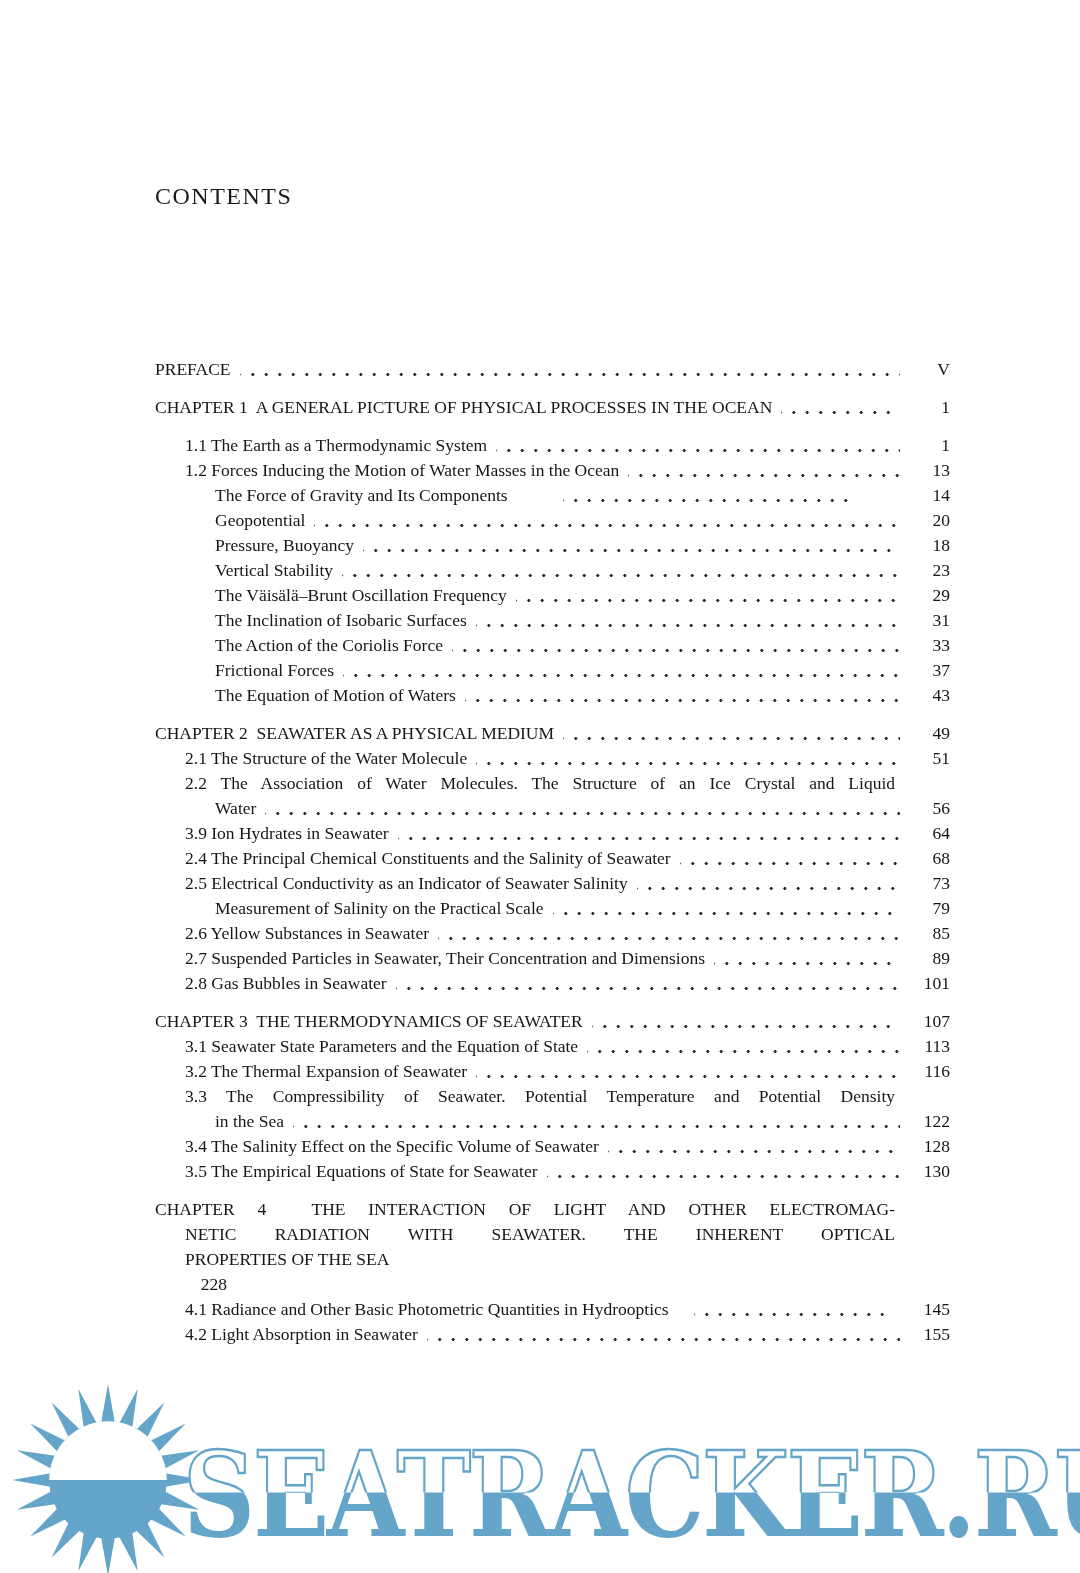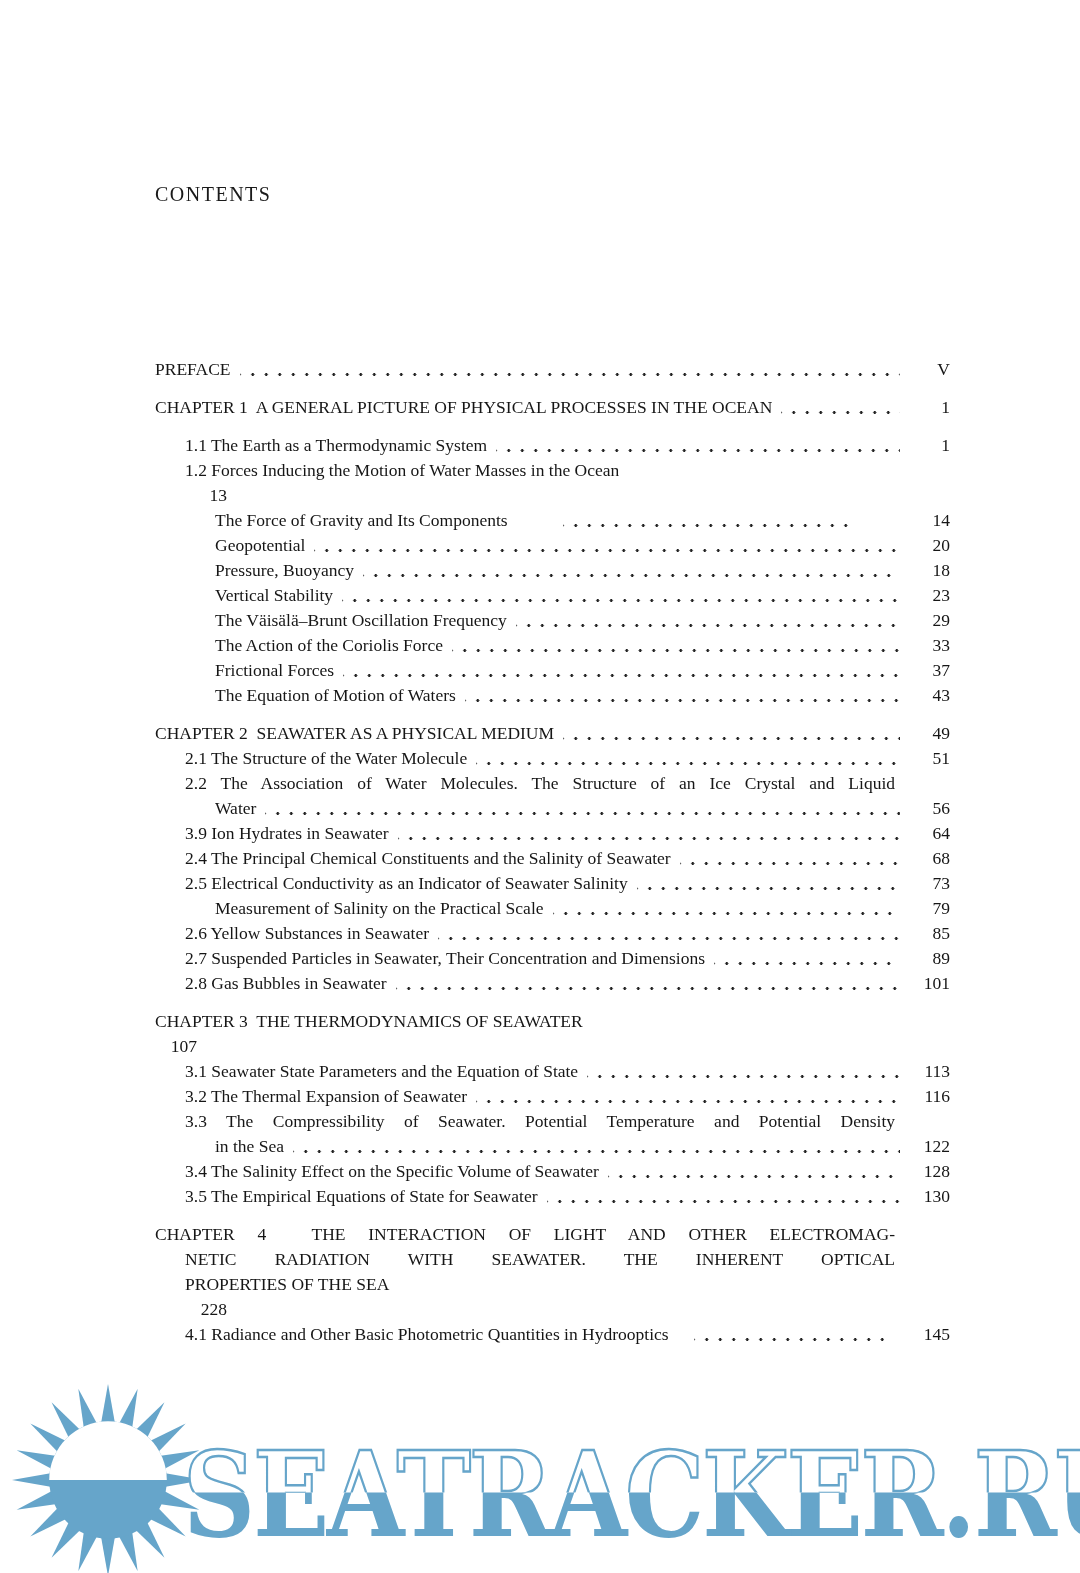--- a/index.html
+++ b/index.html
@@ -5,21 +5,21 @@
   html,body{margin:0;padding:0;}
   body{
     width:1080px;height:1573px;overflow:hidden;background:#ffffff;
     font-family:"Liberation Serif","DejaVu Serif",serif;color:#161616;
     position:relative;
   }
   .page{position:relative;width:1080px;height:1573px;background:#fff;}
 
   .page-title{
     position:absolute;left:155px;top:183px;margin:0;
-    font-size:20px;font-weight:400;letter-spacing:1.5px;color:#1a1a1a;
+    font-size:24px;font-weight:400;letter-spacing:1.5px;color:#1a1a1a;
   }
 
   .toc{position:absolute;left:155px;top:357px;width:795px;}
   .row{
     display:flex;align-items:baseline;
     line-height:25px;font-size:17.5px;white-space:nowrap;
   }
   .row.gap{margin-top:13px;}
   .row .txt{flex:0 0 auto;}
   .row .leader{
@@ -72,21 +72,21 @@
       <div class="row gap" style="padding-left: 0px;">
       <span class="txt">CHAPTER 1&nbsp; A GENERAL PICTURE OF PHYSICAL PROCESSES IN THE OCEAN</span>
       <span class="leader"></span>
       <span class="pg">1</span>
     </div>
       <div class="row gap" style="padding-left: 30px;">
       <span class="txt">1.1 The Earth as a Thermodynamic System</span>
       <span class="leader"></span>
       <span class="pg">1</span>
     </div>
-      <div class="row" style="padding-left: 30px; flex-direction: column;">
+      <div class="row" style="padding-left: 30px;">
       <span class="txt">1.2 Forces Inducing the Motion of Water Masses in the Ocean</span>
       <span class="leader"></span>
       <span class="pg">13</span>
     </div>
       <div class="row" style="padding-left: 60px; gap: 46px;">
       <span class="txt">The Force of Gravity and Its Components</span>
       <span class="leader"></span>
       <span class="pg">14</span>
     </div>
       <div class="row" style="padding-left: 60px;">
@@ -103,20 +103,25 @@
       <span class="txt">Vertical Stability</span>
       <span class="leader"></span>
       <span class="pg">23</span>
     </div>
       <div class="row" style="padding-left: 60px;">
       <span class="txt">The Väisälä–Brunt Oscillation Frequency</span>
       <span class="leader"></span>
       <span class="pg">29</span>
     </div>
       <div class="row" style="padding-left: 60px;">
+      <span class="txt">The Inclination of Isobaric Surfaces</span>
+      <span class="leader"></span>
+      <span class="pg">31</span>
+    </div>
+      <div class="row" style="padding-left: 60px;">
       <span class="txt">The Action of the Coriolis Force</span>
       <span class="leader"></span>
       <span class="pg">33</span>
     </div>
       <div class="row" style="padding-left: 60px;">
       <span class="txt">Frictional Forces</span>
       <span class="leader"></span>
       <span class="pg">37</span>
     </div>
       <div class="row" style="padding-left: 60px; justify-content: center;">
@@ -172,21 +177,21 @@
       <div class="row" style="padding-left: 30px;">
       <span class="txt">2.7 Suspended Particles in Seawater, Their Concentration and Dimensions</span>
       <span class="leader"></span>
       <span class="pg">89</span>
     </div>
       <div class="row" style="padding-left: 30px;">
       <span class="txt">2.8 Gas Bubbles in Seawater</span>
       <span class="leader"></span>
       <span class="pg">101</span>
     </div>
-      <div class="row gap" style="padding-left: 0px; flex-direction: column;">
+      <div class="row gap" style="padding-left: 0px;">
       <span class="txt">CHAPTER 3&nbsp; THE THERMODYNAMICS OF SEAWATER</span>
       <span class="leader"></span>
       <span class="pg">107</span>
     </div>
       <div class="row" style="padding-left: 30px;">
       <span class="txt">3.1 Seawater State Parameters and the Equation of State</span>
       <span class="leader"></span>
       <span class="pg">113</span>
     </div>
       <div class="row" style="padding-left: 30px;">
@@ -226,20 +231,25 @@
     </div>
       <div class="row" style="padding-left: 30px; flex-direction: column;">
       <span class="txt">PROPERTIES OF THE SEA</span>
       <span class="leader"></span>
       <span class="pg">228</span>
     </div>
       <div class="row" style="padding-left: 30px; gap: 16px;">
       <span class="txt">4.1 Radiance and Other Basic Photometric Quantities in Hydrooptics</span>
       <span class="leader"></span>
       <span class="pg">145</span>
+    </div>
+      <div class="row" style="padding-left: 30px;">
+      <span class="txt">4.2 Light Absorption in Seawater</span>
+      <span class="leader"></span>
+      <span class="pg">155</span>
     </div>
     </div>
 
   <div class="watermark">
     <svg class="sun" viewBox="-100 -100 200 200" xmlns="http://www.w3.org/2000/svg">
       <g id="sun-rays" class="blue">
           <path d="M -8.5 -50 L 0 -98 L 8.5 -50 Z" transform="rotate(0)"></path>
           <path d="M -8.5 -50 L 0 -98 L 8.5 -50 Z" transform="rotate(18)"></path>
           <path d="M -8.5 -50 L 0 -98 L 8.5 -50 Z" transform="rotate(36)"></path>
           <path d="M -8.5 -50 L 0 -98 L 8.5 -50 Z" transform="rotate(54)"></path>

